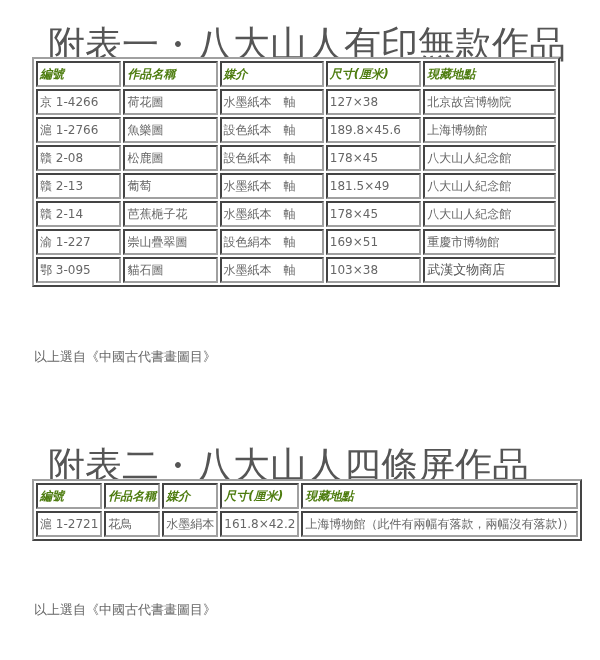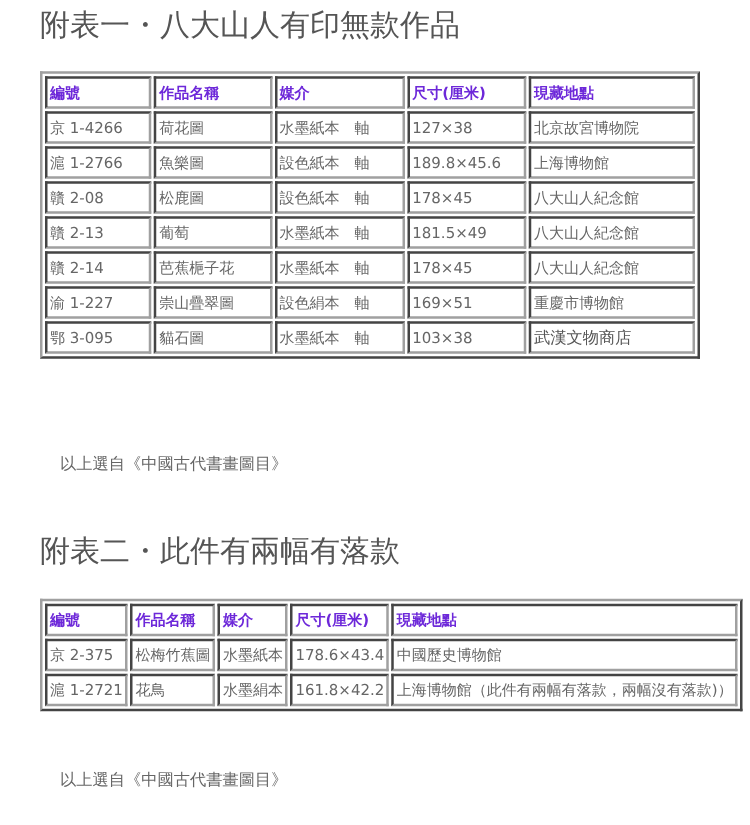--- a/index.html
+++ b/index.html
@@ -11,24 +11,24 @@
       width: 600px;
       height: 660px;
       position: relative;
       overflow: hidden;
       font-family: "DejaVu Sans", "Liberation Sans", sans-serif;
       color: #555555;
     }
     .heading {
       position: absolute;
       left: 32px;
-      font-size: 24px;
+      font-size: 37px;
       font-weight: normal;
       color: #555555;
-      margin: 0;
+      margin: 16px;
       letter-spacing: 0px;
       white-space: nowrap;
     }
     #h1 { top: 4px; }
     #h2 { top: 425px; }
 
     table.works {
       position: absolute;
       left: 32px;
       border-collapse: separate;
@@ -42,21 +42,22 @@
       border-color: #444444 #a0a0a0 #a0a0a0 #444444;
       padding: 0 2px;
       font-size: 12px;
       text-align: left;
       vertical-align: middle;
       color: #666666;
       white-space: nowrap;
     }
     table.works th {
       font-weight: bold;
-      color: #6d28d9;
+      color: #4d7c0f;
+      font-style: italic;
     }
     #t1 { top: 57px; width: 528px; }
     #t1 td, #t1 th { height: 22px; }
     #t1 col.c0 { width: 86px; }
     #t1 col.c1 { width: 95px; }
     #t1 col.c2 { width: 105px; }
     #t1 col.c3 { width: 96px; }
     #t1 col.c4 { width: 134px; }
     #t1 td.big { font-size: 13px; color: #555; }
 
@@ -66,21 +67,21 @@
     #t2 col.c1 { width: 63px; }
     #t2 col.c2 { width: 48px; }
     #t2 col.c3 { width: 63px; }
     #t2 col.c4 { width: 278px; }
 
     .source {
       position: absolute;
       left: 32px;
       font-size: 13px;
       color: #666666;
-      margin: 16px;
+      margin: 2px;
       white-space: nowrap;
       text-align: center;
     }
     #s1 { top: 346px; }
     #s2 { top: 599px; }
   </style>
 </head>
 <body>
 
 <h1 id="h1" class="heading">附表一・八大山人有印無款作品</h1>
@@ -150,48 +151,41 @@
       <td>貓石圖</td>
       <td>水墨紙本　軸</td>
       <td>103×38</td>
       <td class="big">武漢文物商店</td>
     </tr>
   </tbody>
 </table>
 
 <p id="s1" class="source">以上選自《中國古代書畫圖目》</p>
 
-<h1 id="h2" class="heading">附表二・此件有兩幅有落款</h1>
+<h1 id="h2" class="heading">附表二・八大山人四條屏作品</h1>
 
 <table id="t2" class="works">
   <colgroup>
     <col class="c0">
       <col class="c1">
       <col class="c2">
       <col class="c3">
       <col class="c4">
   </colgroup>
   <thead>
     <tr>
       <th>編號</th>
       <th>作品名稱</th>
       <th>媒介</th>
       <th>尺寸(厘米)</th>
       <th>現藏地點</th>
     </tr>
   </thead>
   <tbody>
     <tr>
-      <td>京 2-375</td>
-      <td>松梅竹蕉圖</td>
-      <td>水墨紙本</td>
-      <td>178.6×43.4</td>
-      <td>中國歷史博物館</td>
-    </tr>
-    <tr>
       <td>滬 1-2721</td>
       <td>花鳥</td>
       <td>水墨絹本</td>
       <td>161.8×42.2</td>
       <td>上海博物館（此件有兩幅有落款，兩幅沒有落款)）</td>
     </tr>
   </tbody>
 </table>
 
 <p id="s2" class="source">以上選自《中國古代書畫圖目》</p>

